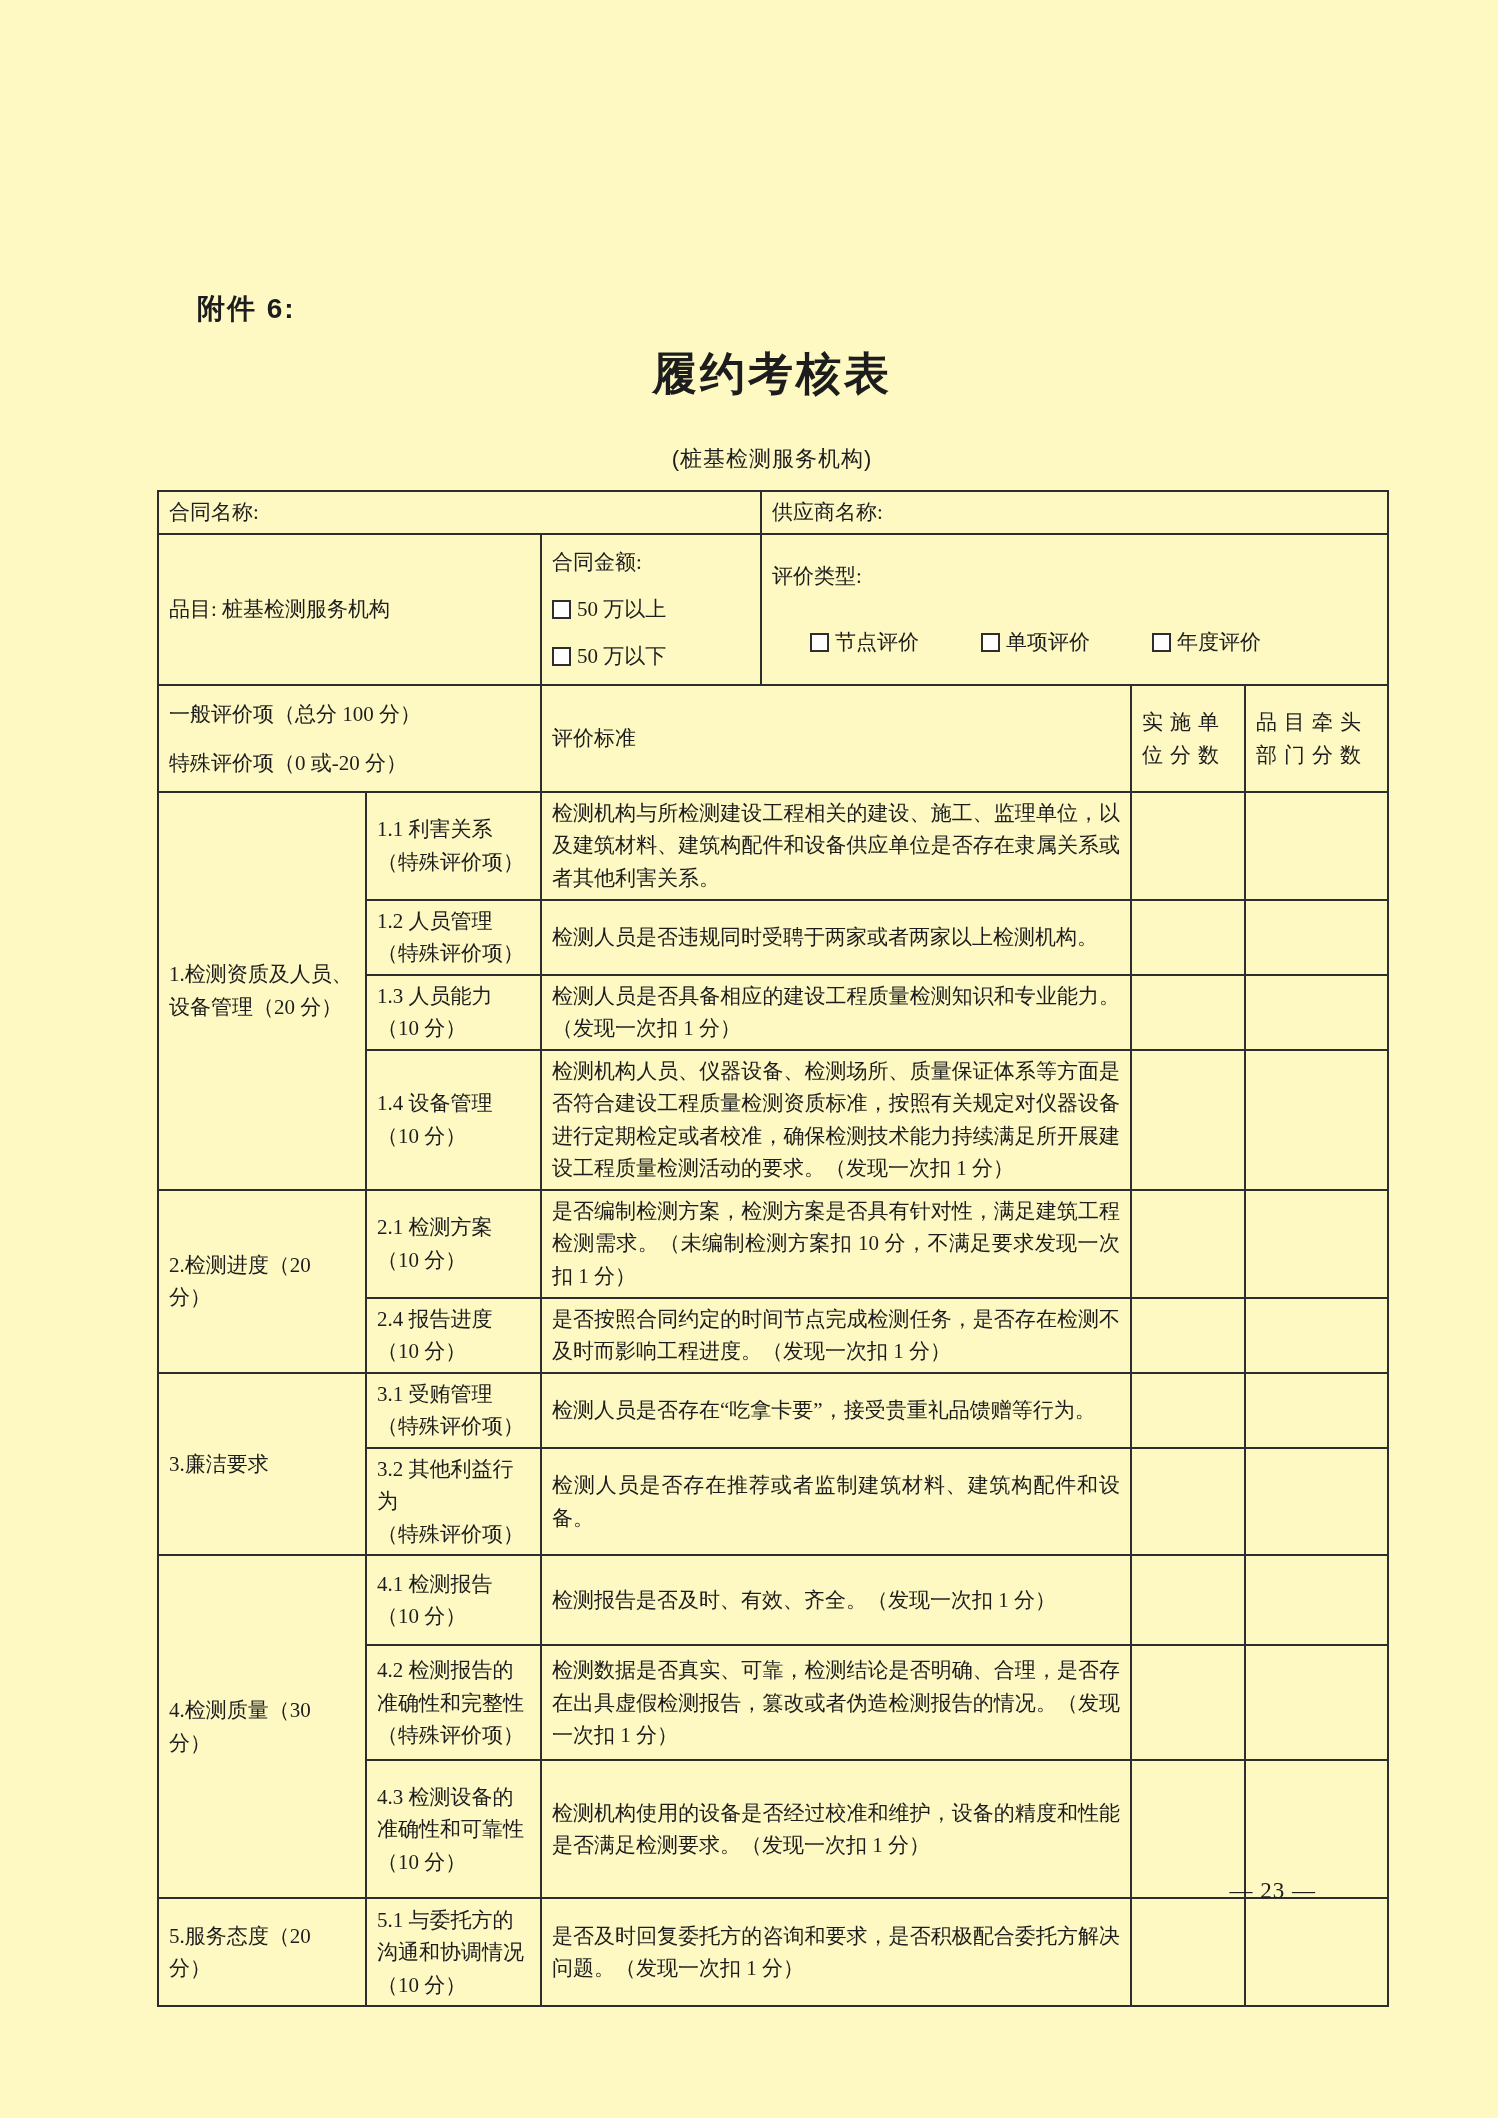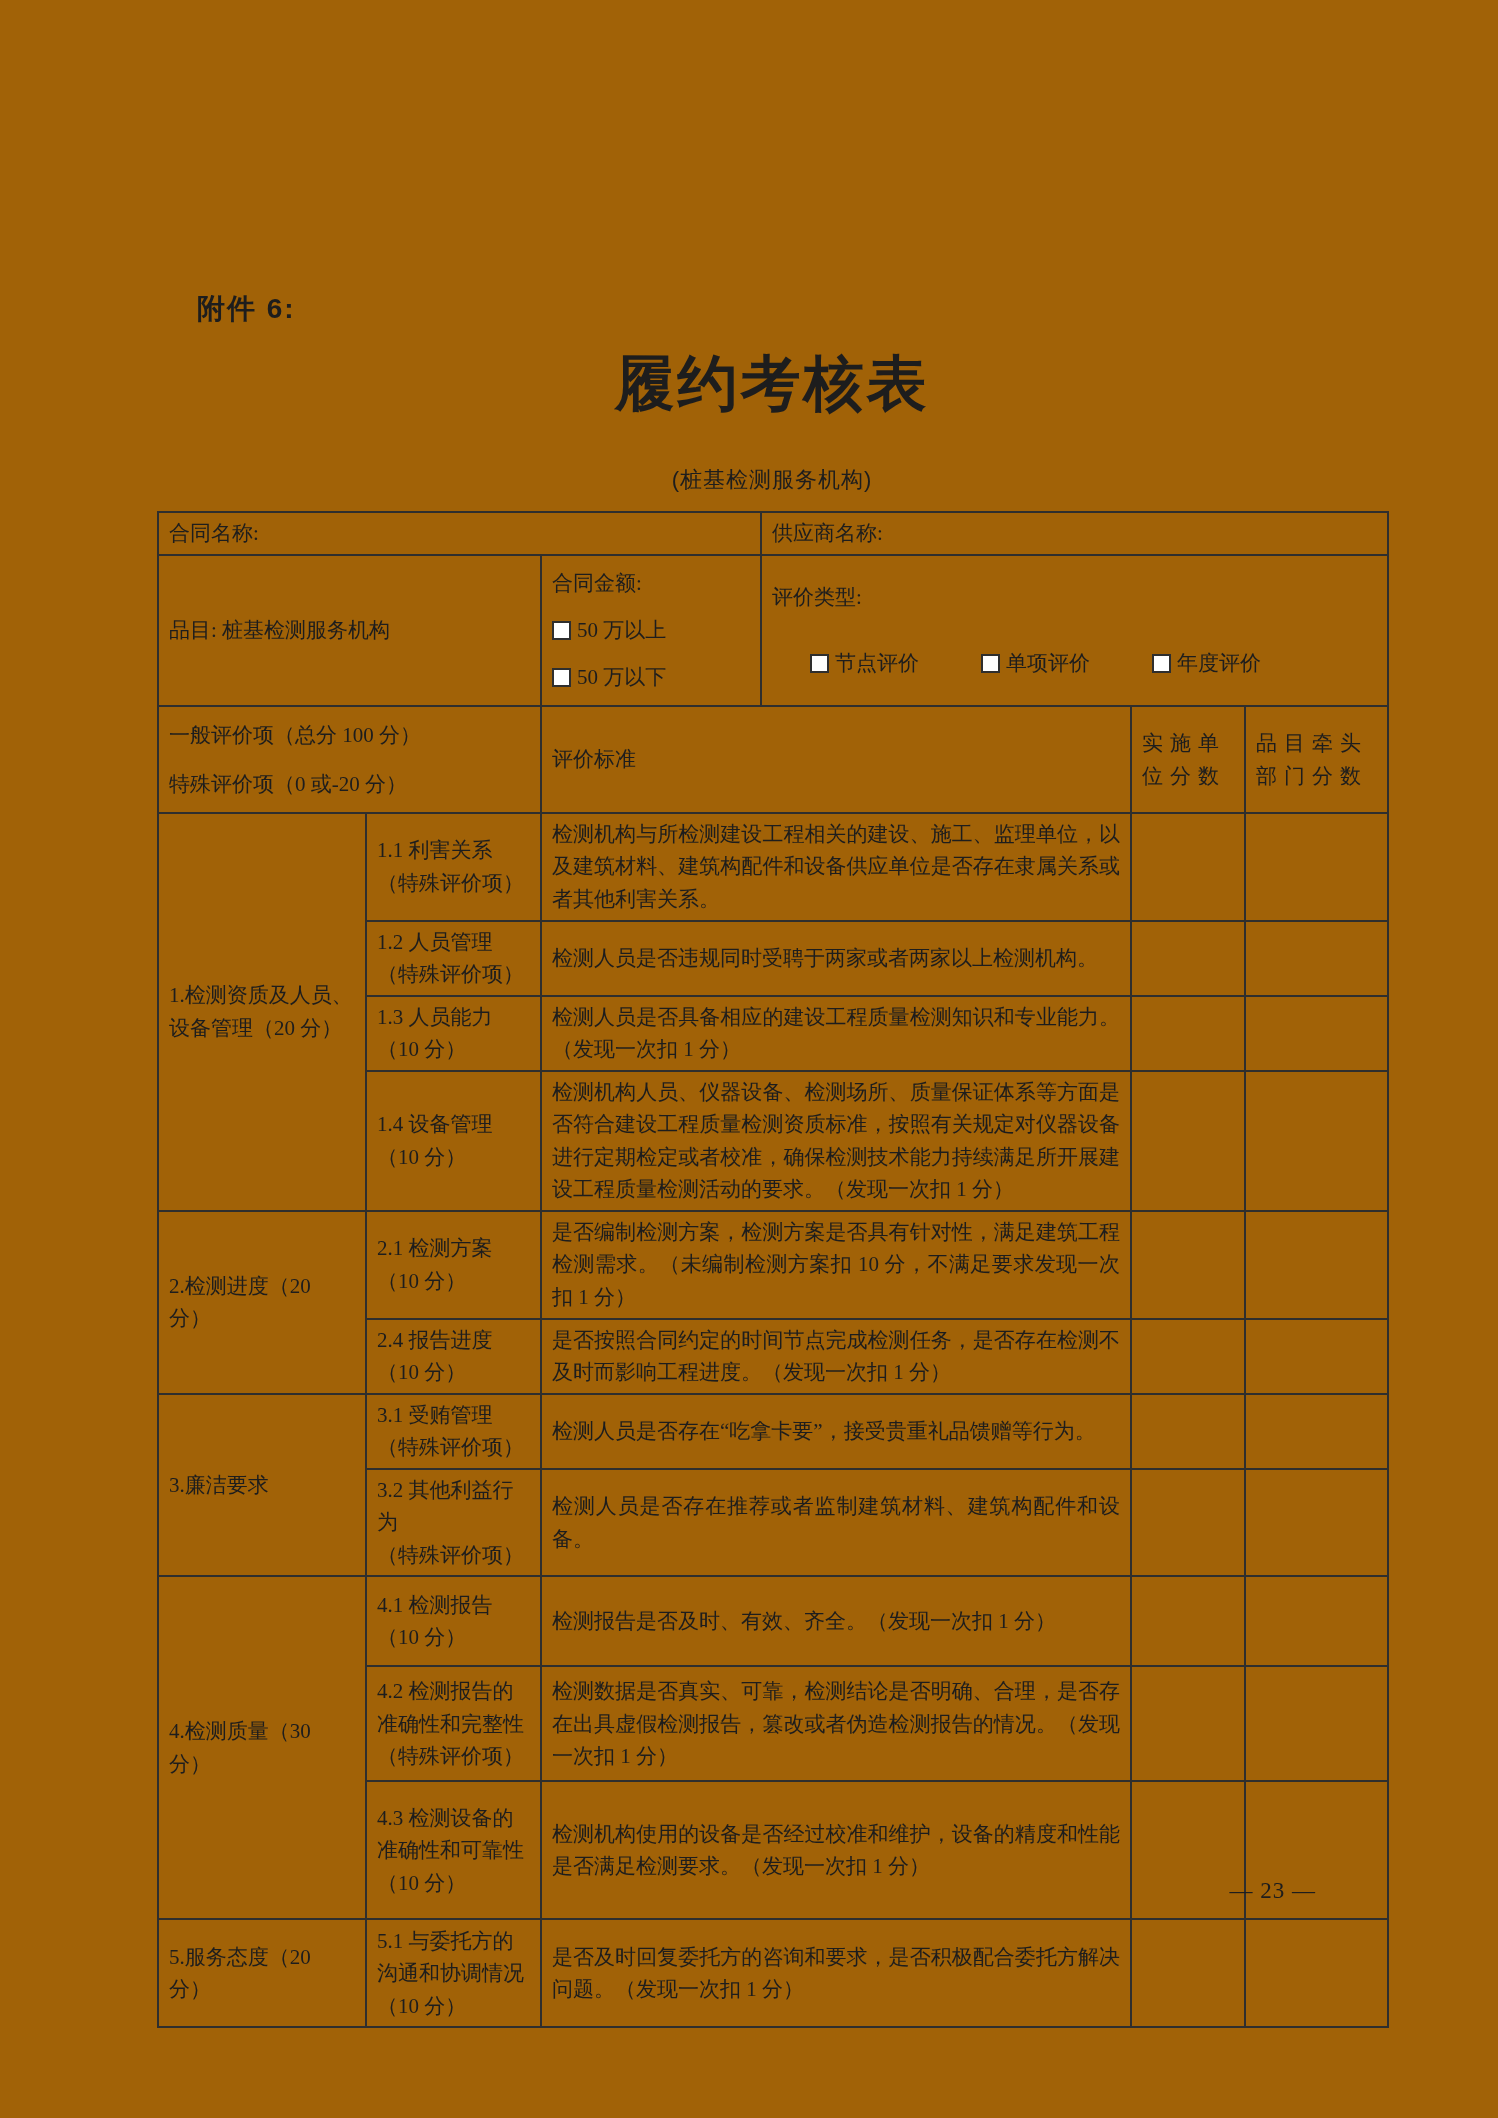--- a/index.html
+++ b/index.html
@@ -1,28 +1,28 @@
 <!DOCTYPE html>
 <html><head>
 <meta charset="utf-8">
 <style>
   html,body{margin:0;padding:0;background:#e8e8e8;}
   .page{
-    width:1498px;height:2118px;background:#a16207;position:relative;
+    width:1498px;height:2118px;background:#fef9c3;position:relative;
     font-family:"Liberation Serif","DejaVu Serif",serif;color:#1d1d1d;
     margin:0 auto;overflow:hidden;
   }
   .content{position:absolute;left:157px;top:290px;width:1230px;}
   .attach{
     font-family:"Liberation Sans","DejaVu Sans",sans-serif;
     font-weight:bold;font-size:28px;padding-left:40px;letter-spacing:2px;
   }
   .doc-title{
     font-family:"Liberation Sans","DejaVu Sans",sans-serif;
-    font-weight:bold;font-size:60px;text-align:center;
+    font-weight:bold;font-size:45px;text-align:center;
     margin:16px 0 0 0;letter-spacing:3px;
   }
   .doc-subtitle{
     font-family:"Liberation Sans","DejaVu Sans",sans-serif;
     font-size:22px;text-align:center;margin-top:40px;letter-spacing:1px;
   }
   table.form-table{
     border-collapse:collapse;width:1230px;table-layout:fixed;margin-top:16px;
   }
   table.form-table td{

